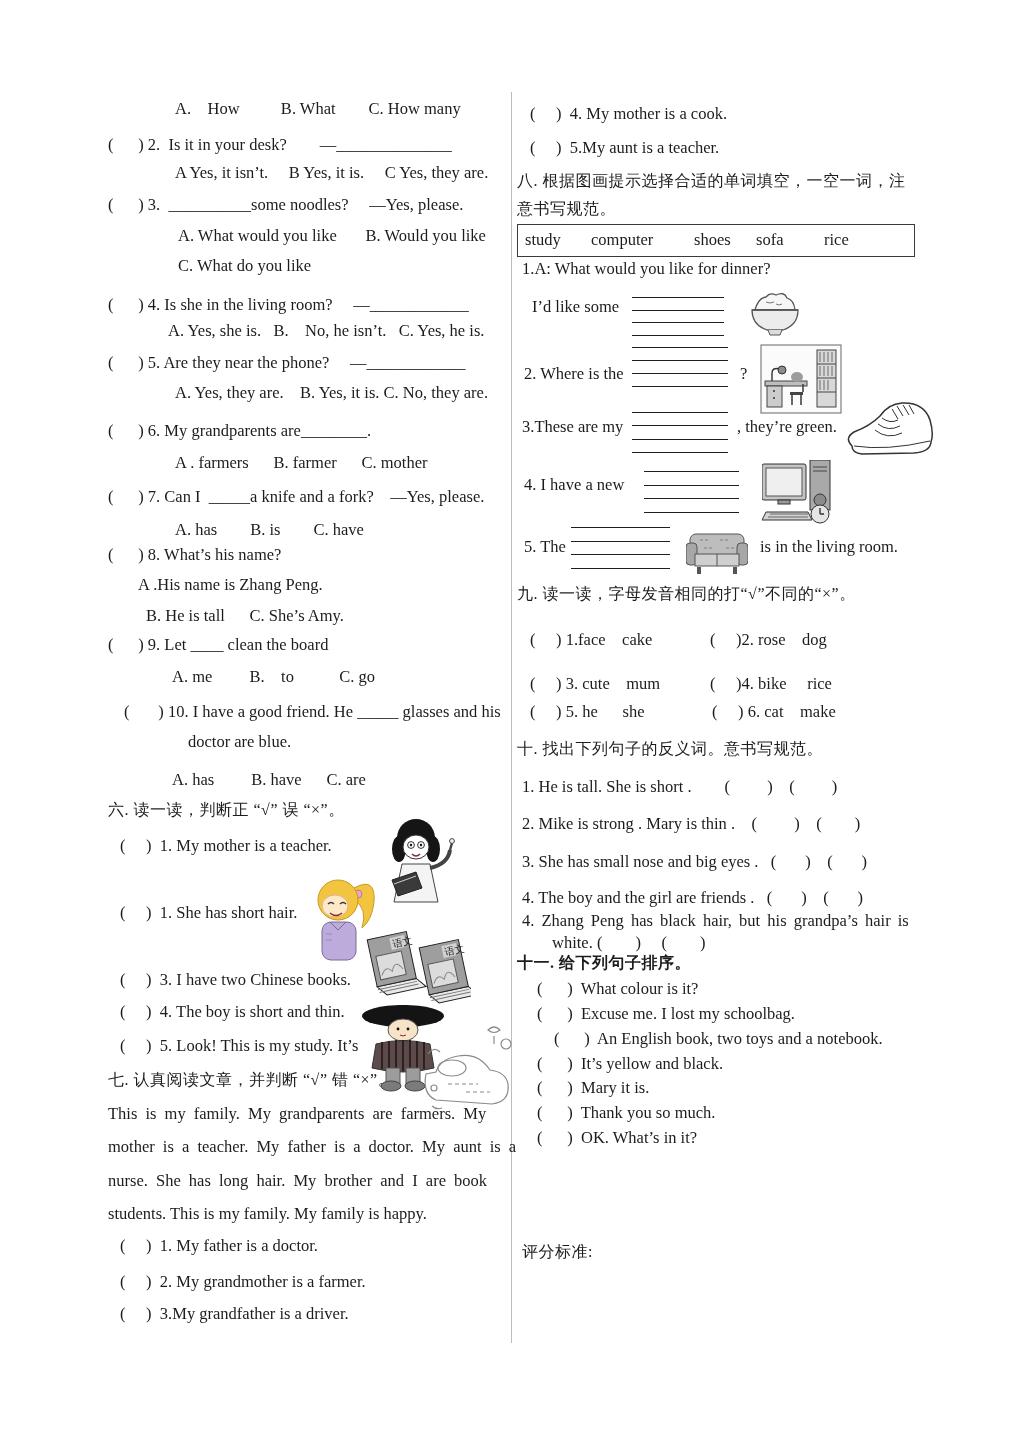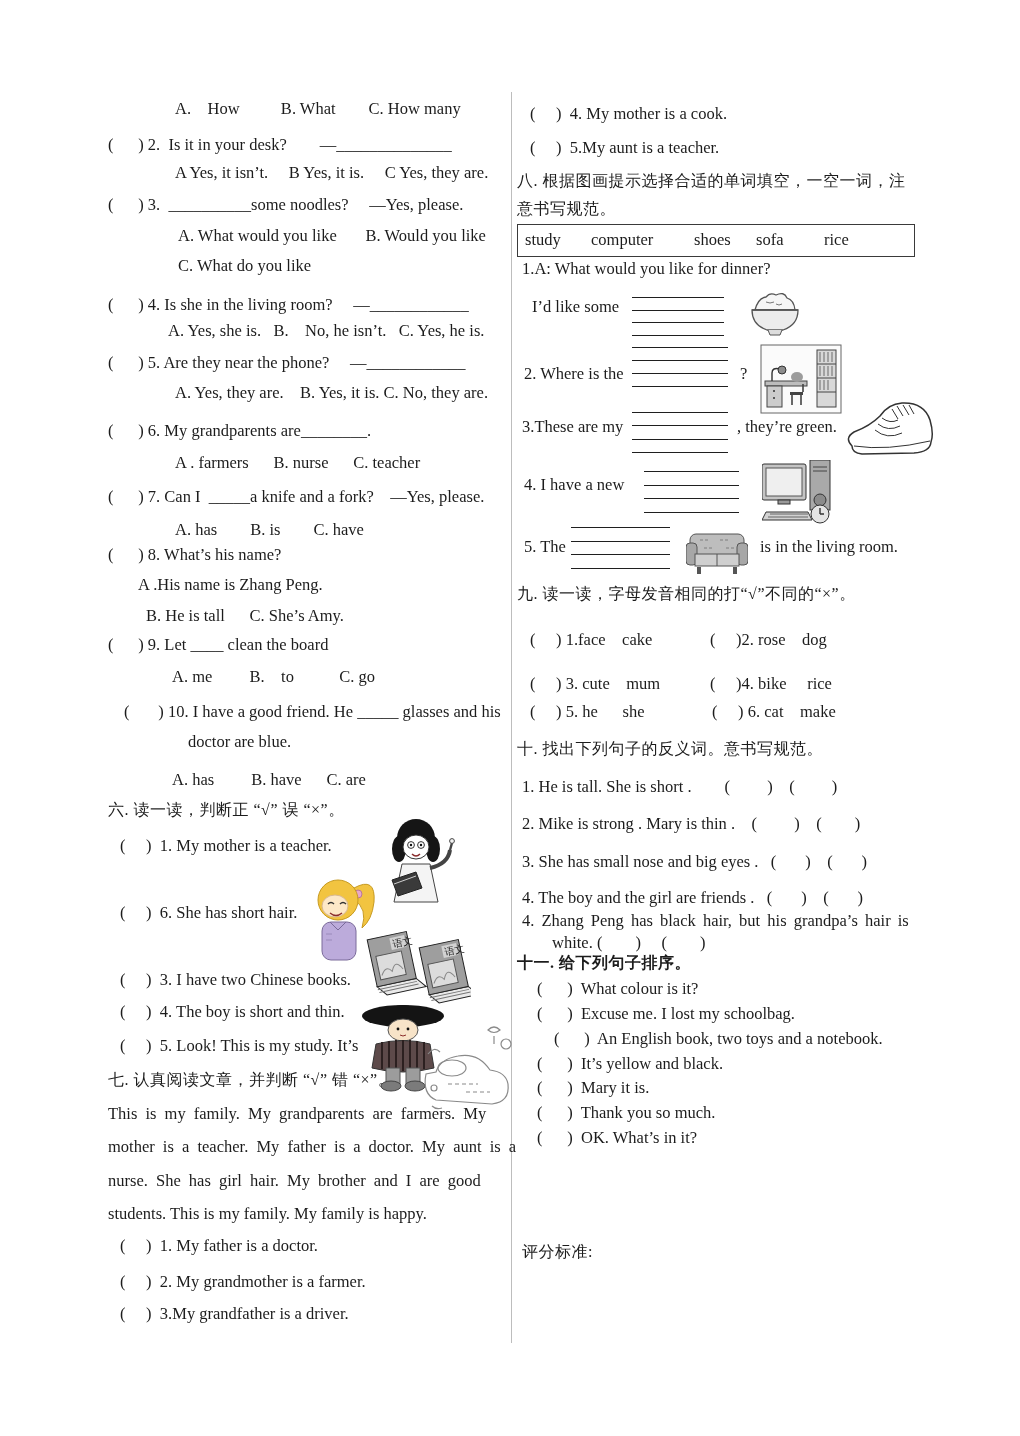--- a/index.html
+++ b/index.html
@@ -31,41 +31,41 @@
 <div class="line" style="left:108px;top:136px">(      ) 2.  Is it in your desk?        —______________</div>
 <div class="line" style="left:175px;top:164px">A Yes, it isn’t.     B Yes, it is.     C Yes, they are.</div>
 <div class="line" style="left:108px;top:196px">(      ) 3.  __________some noodles?     —Yes, please.</div>
 <div class="line" style="left:178px;top:227px">A. What would you like       B. Would you like</div>
 <div class="line" style="left:178px;top:257px">C. What do you like</div>
 <div class="line" style="left:108px;top:296px">(      ) 4. Is she in the living room?     —____________</div>
 <div class="line" style="left:168px;top:322px">A. Yes, she is.   B.    No, he isn’t.   C. Yes, he is.</div>
 <div class="line" style="left:108px;top:354px">(      ) 5. Are they near the phone?     —____________</div>
 <div class="line" style="left:175px;top:384px">A. Yes, they are.    B. Yes, it is. C. No, they are.</div>
 <div class="line" style="left:108px;top:422px">(      ) 6. My grandparents are________.</div>
-<div class="line" style="left:175px;top:454px">A . farmers      B. nurse      C. teacher</div>
+<div class="line" style="left:175px;top:454px">A . farmers      B. farmer      C. mother</div>
 <div class="line" style="left:108px;top:488px">(      ) 7. Can I  _____a knife and a fork?    —Yes, please.</div>
 <div class="line" style="left:175px;top:521px">A. has        B. is        C. have</div>
 <div class="line" style="left:108px;top:546px">(      ) 8. What’s his name?</div>
 <div class="line" style="left:138px;top:576px">A .His name is Zhang Peng.</div>
 <div class="line" style="left:146px;top:607px">B. He is tall      C. She’s Amy.</div>
 <div class="line" style="left:108px;top:636px">(      ) 9. Let ____ clean the board</div>
 <div class="line" style="left:172px;top:668px">A. me         B.    to           C. go</div>
 <div class="line" style="left:124px;top:703px">(       ) 10. I have a good friend. He _____ glasses and his</div>
 <div class="line" style="left:188px;top:733px">doctor are blue.</div>
 <div class="line" style="left:172px;top:771px">A. has         B. have      C. are</div>
 <div class="line cn" style="left:108px;top:801px">六. 读一读，判断正 “√” 误 “×”。</div>
 <div class="line" style="left:120px;top:837px">(     )  1. My mother is a teacher.</div>
-<div class="line" style="left:120px;top:904px">(     )  6. She has short hair.</div>
+<div class="line" style="left:120px;top:904px">(     )  1. She has short hair.</div>
 <div class="line" style="left:120px;top:971px">(     )  3. I have two Chinese books.</div>
 <div class="line" style="left:120px;top:1003px">(     )  4. The boy is short and thin.</div>
 <div class="line" style="left:120px;top:1037px">(     )  5. Look! This is my study. It’s</div>
 <div class="line cn" style="left:108px;top:1071px">七. 认真阅读文章，并判断 “√” 错 “×”。</div>
 <div class="line just" style="left:108px;top:1105px">This is my family. My grandparents are farmers. My</div>
 <div class="line just" style="left:108px;top:1138px">mother is a teacher. My father is a doctor. My aunt is a</div>
-<div class="line just" style="left:108px;top:1172px">nurse. She has girl hair. My brother and I are good</div>
+<div class="line just" style="left:108px;top:1172px">nurse. She has long hair. My brother and I are book</div>
 <div class="line" style="left:108px;top:1205px">students. This is my family. My family is happy.</div>
 <div class="line" style="left:120px;top:1237px">(     )  1. My father is a doctor.</div>
 <div class="line" style="left:120px;top:1273px">(     )  2. My grandmother is a farmer.</div>
 <div class="line" style="left:120px;top:1305px">(     )  3.My grandfather is a driver.</div>
 
 <div class="line" style="left:530px;top:105px">(     )  4. My mother is a cook.</div>
 <div class="line" style="left:530px;top:139px">(     )  5.My aunt is a teacher.</div>
 <div class="line cn" style="left:517px;top:172px">八. 根据图画提示选择合适的单词填空，一空一词，注</div>
 <div class="line cn" style="left:517px;top:200px">意书写规范。</div>
 

